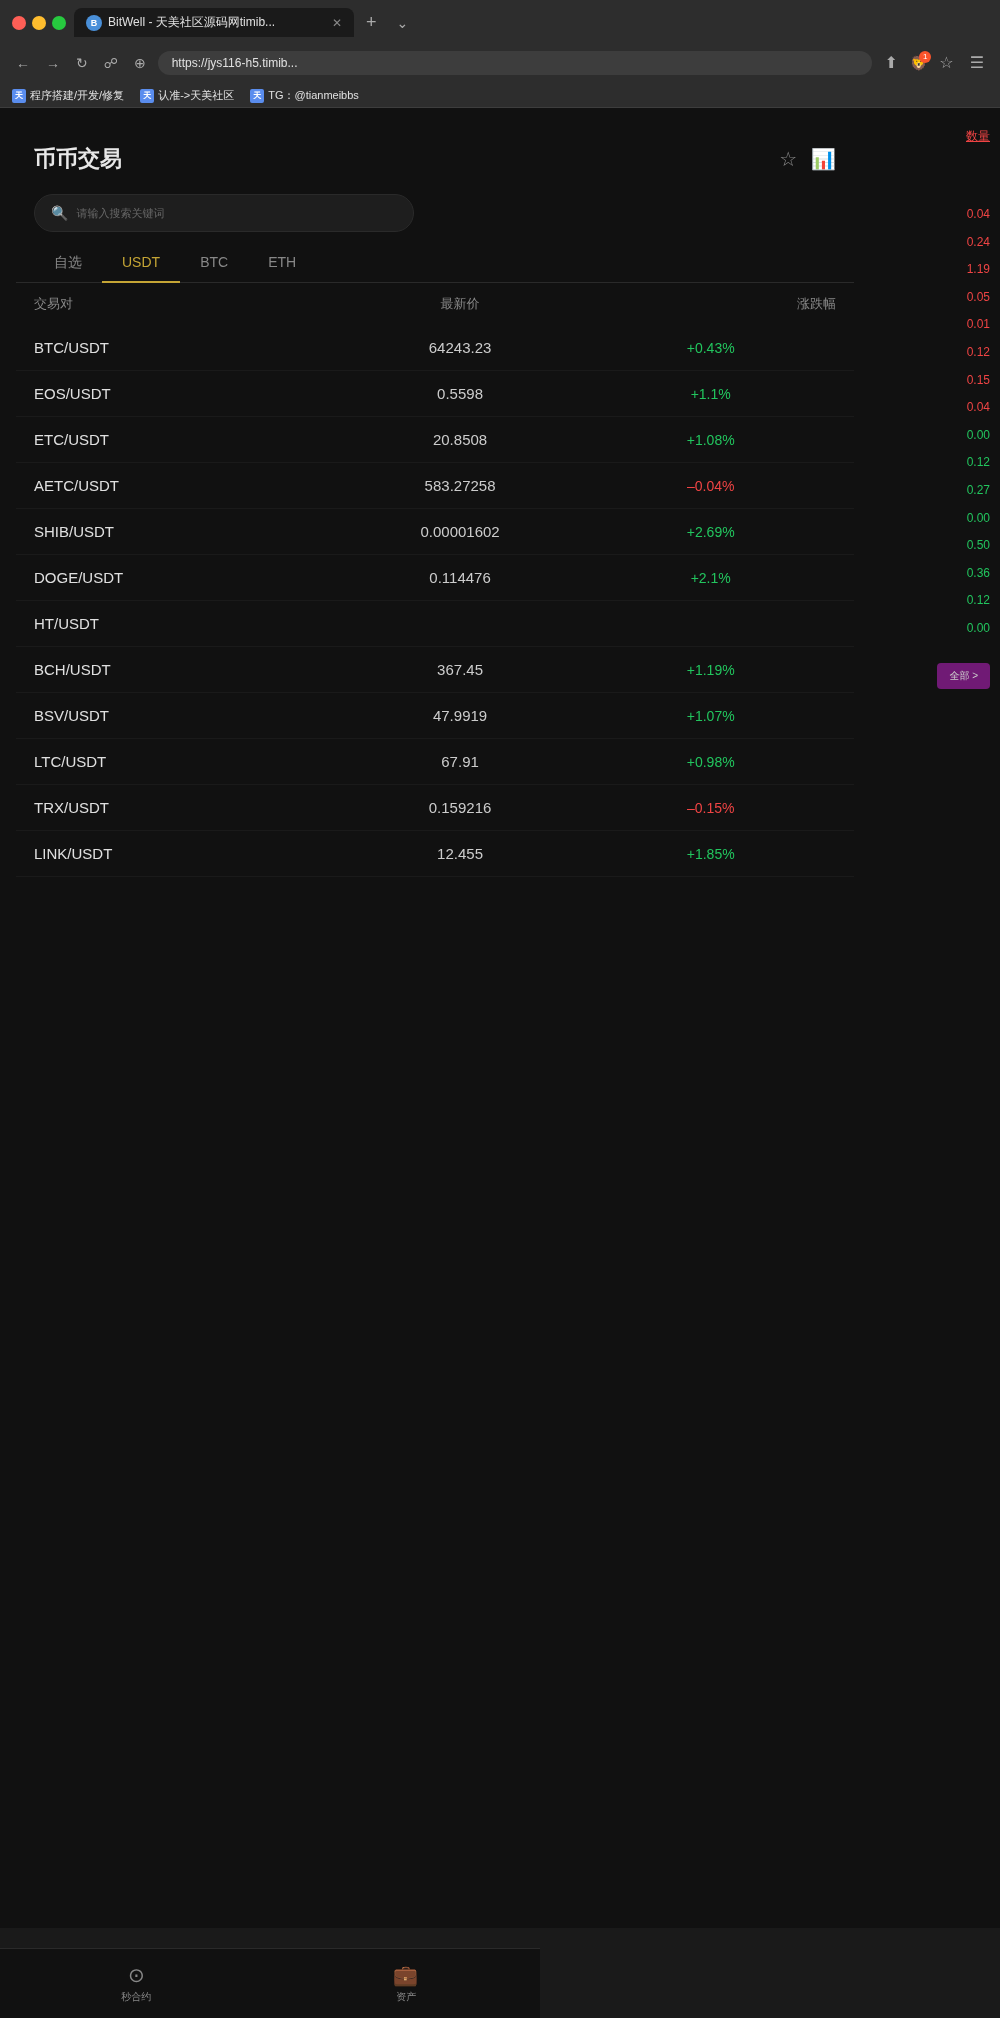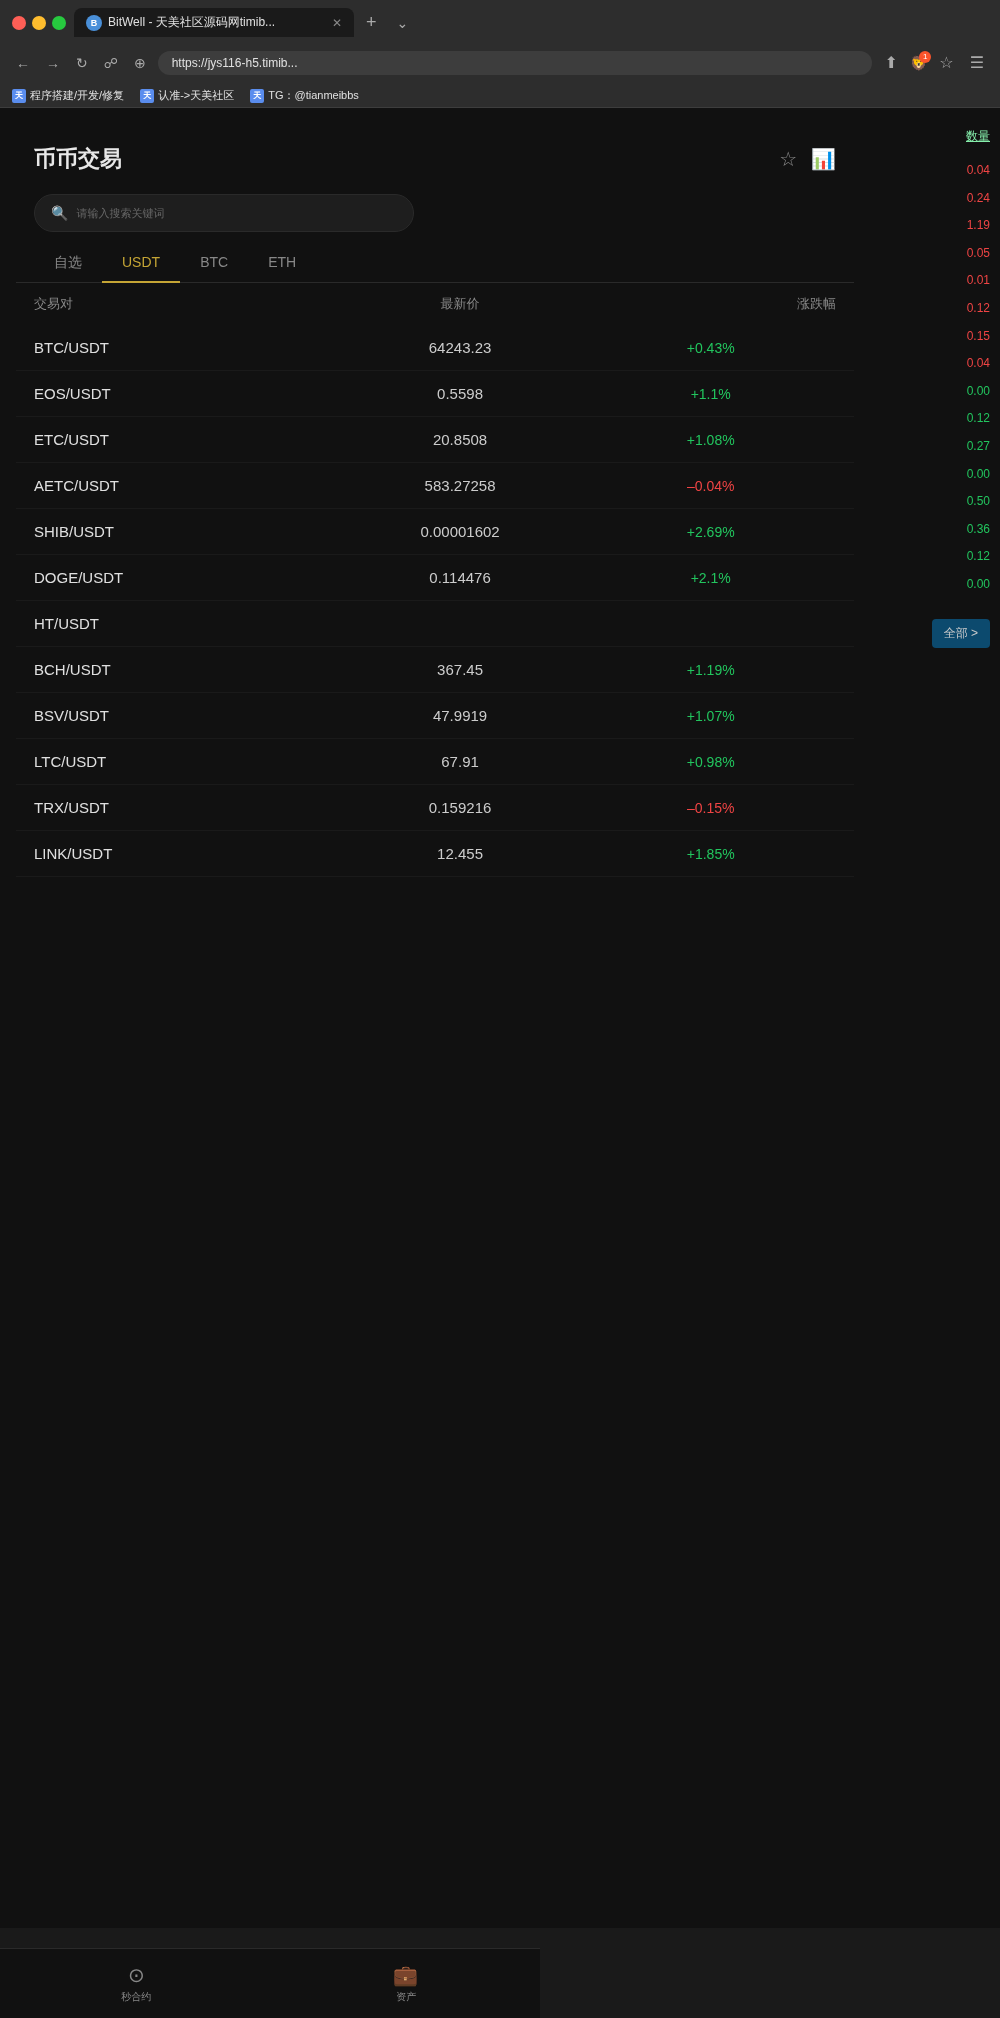--- a/index.html
+++ b/index.html
@@ -306,47 +306,48 @@
     
     .right-sidebar {
       width: 130px;
       background: #111;
       display: flex;
       flex-direction: column;
       align-items: flex-end;
       padding: 0 10px;
     }
     .sidebar-header {
-      color: #86efac;
+      color: #ef4444;
       font-size: 12px;
       padding: 20px 0 12px;
       align-self: flex-end;
       text-decoration: underline;
     }
     .order-values {
       display: flex;
       flex-direction: column;
       align-items: flex-end;
       gap: 0;
       width: 100%;
+      margin-top: 44px;
     }
     .order-val {
       color: #ccc;
       font-size: 12px;
       text-align: right;
       padding: 6px 0;
       line-height: 1.3;
     }
     .order-val.red { color: #ef4444; }
     .order-val.green { color: #22c55e; }
     .all-btn {
       color: #ccc;
-      font-size: 12px;
-      cursor: pointer;
-      background: #0c4a6e;
+      font-size: 10px;
+      cursor: pointer;
+      background: #701a75;
       padding: 6px 12px;
       border-radius: 4px;
     }
 
     
     .bottom-nav {
       position: fixed;
       bottom: 0;
       left: 0;
       width: 540px;

